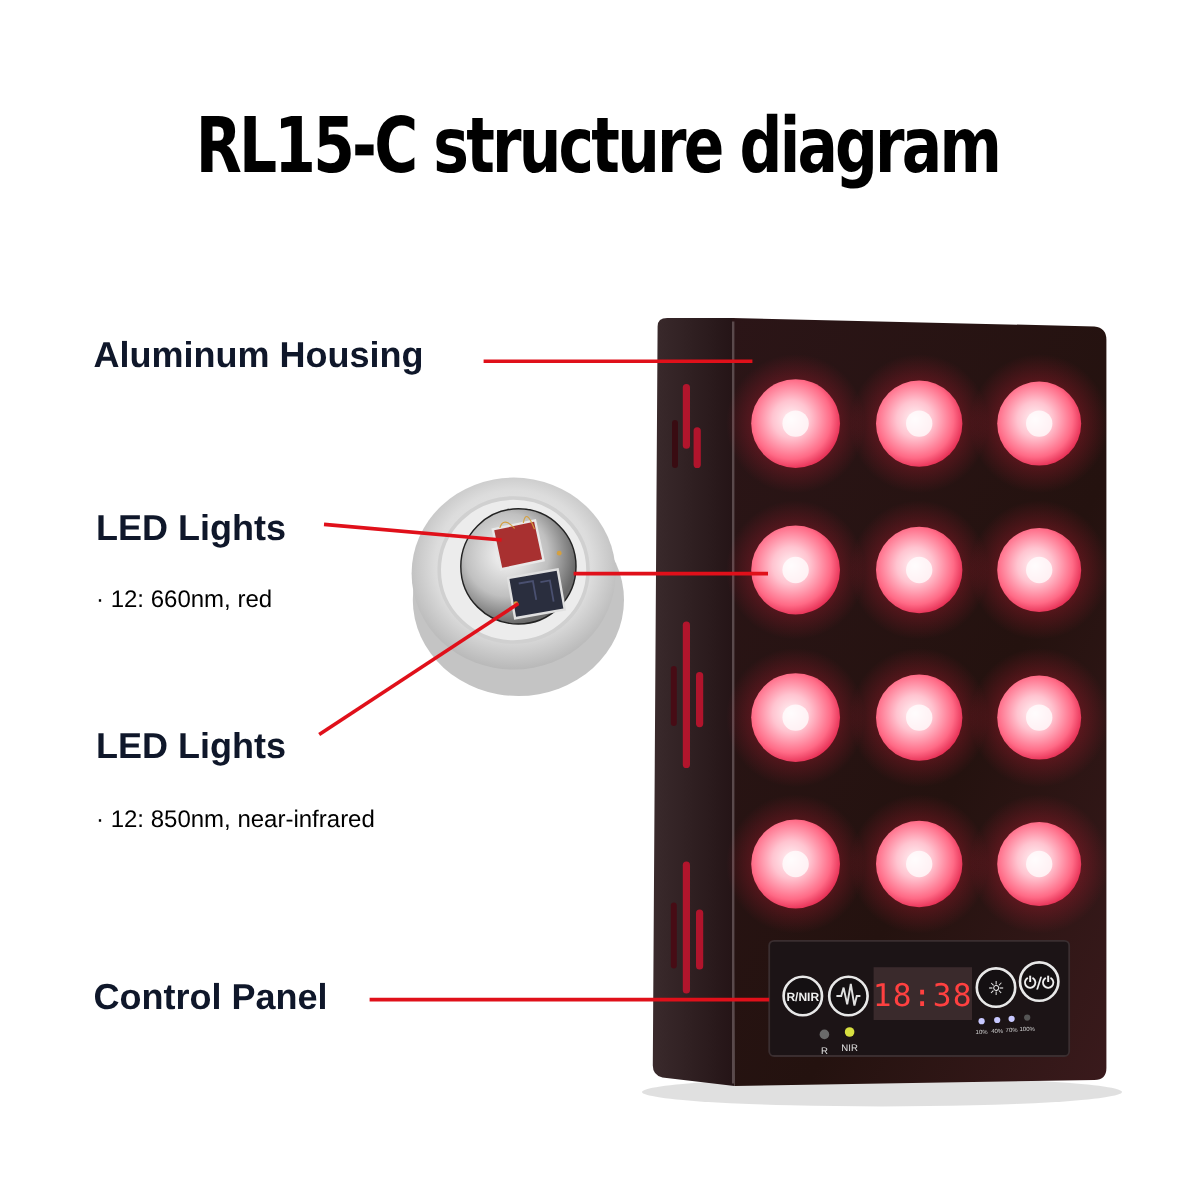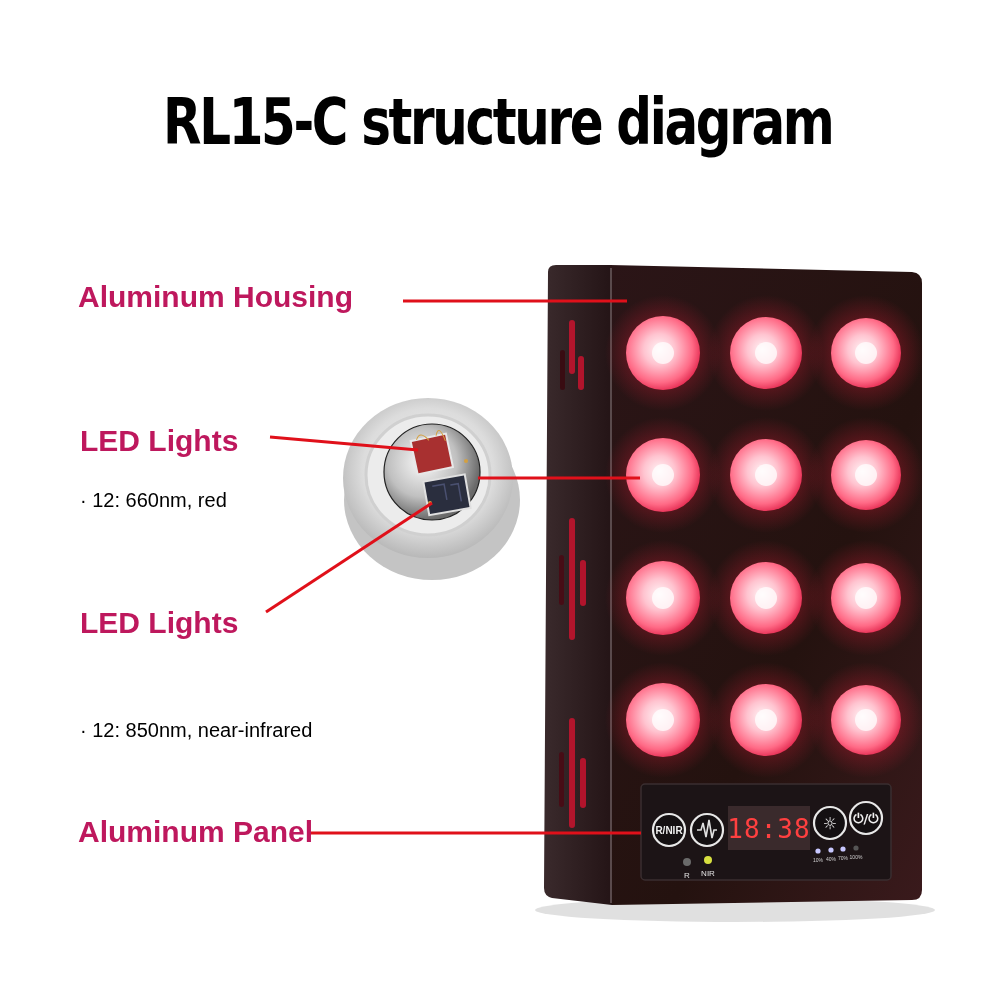--- a/index.html
+++ b/index.html
@@ -1,21 +1,21 @@
 <!DOCTYPE html>
 <html><head>
 <meta charset="utf-8">
 <style>
   html, body { margin: 0; padding: 0; }
   body { width: 1000px; height: 1000px; background: #ffffff; position: relative; overflow: hidden; font-family: "Liberation Sans", sans-serif; }
   .abs { position: absolute; }
 
   .title { left: 0; width: 1000px; top: 82px; text-align: center; font-family: "DejaVu Sans", sans-serif; font-weight: bold; font-size: 64px; letter-spacing: -3px; color: #000; transform: scaleX(0.78); transform-origin: 490px 0; white-space: nowrap; line-height: 80px; }
 
-  .label { font-family: "Liberation Sans", sans-serif; font-weight: bold; font-size: 30px; color: #be185d; white-space: nowrap; line-height: 34px; }
+  .label { font-family: "Liberation Sans", sans-serif; font-weight: bold; font-size: 30px; color: #0f172a; white-space: nowrap; line-height: 34px; }
   .sub { font-family: "Liberation Sans", sans-serif; font-weight: normal; font-size: 20px; color: #000; white-space: nowrap; line-height: 34px; }
 
   svg.overlay { position: absolute; left: 0; top: 0; width: 1000px; height: 1000px; pointer-events: none; }
 </style>
 </head>
 <body>
 
 <div class="abs title">RL15-C structure diagram</div>
 
 <svg class="overlay" viewBox="0 0 1000 1000">
@@ -195,15 +195,15 @@
     <line x1="308" y1="833" x2="641" y2="833"></line>
   </g>
 </svg>
 
 <div class="abs label" style="left:78px; top:280px;">Aluminum Housing</div>
 
 <div class="abs label" style="left:80px; top:424px;">LED Lights</div>
 <div class="abs sub" style="left:80px; top:483px;">· 12: 660nm, red</div>
 
 <div class="abs label" style="left:80px; top:606px;">LED Lights</div>
-<div class="abs sub" style="left:80px; top:666px;margin-top:47px;">· 12: 850nm, near-infrared</div>
-
-<div class="abs label" style="left:78px; top:815px;">Aluminum Panel</div>
+<div class="abs sub" style="left:80px; top:666px;">· 12: 850nm, near-infrared</div>
+
+<div class="abs label" style="left:78px; top:815px;">Control Panel</div>
 
 </body></html>

